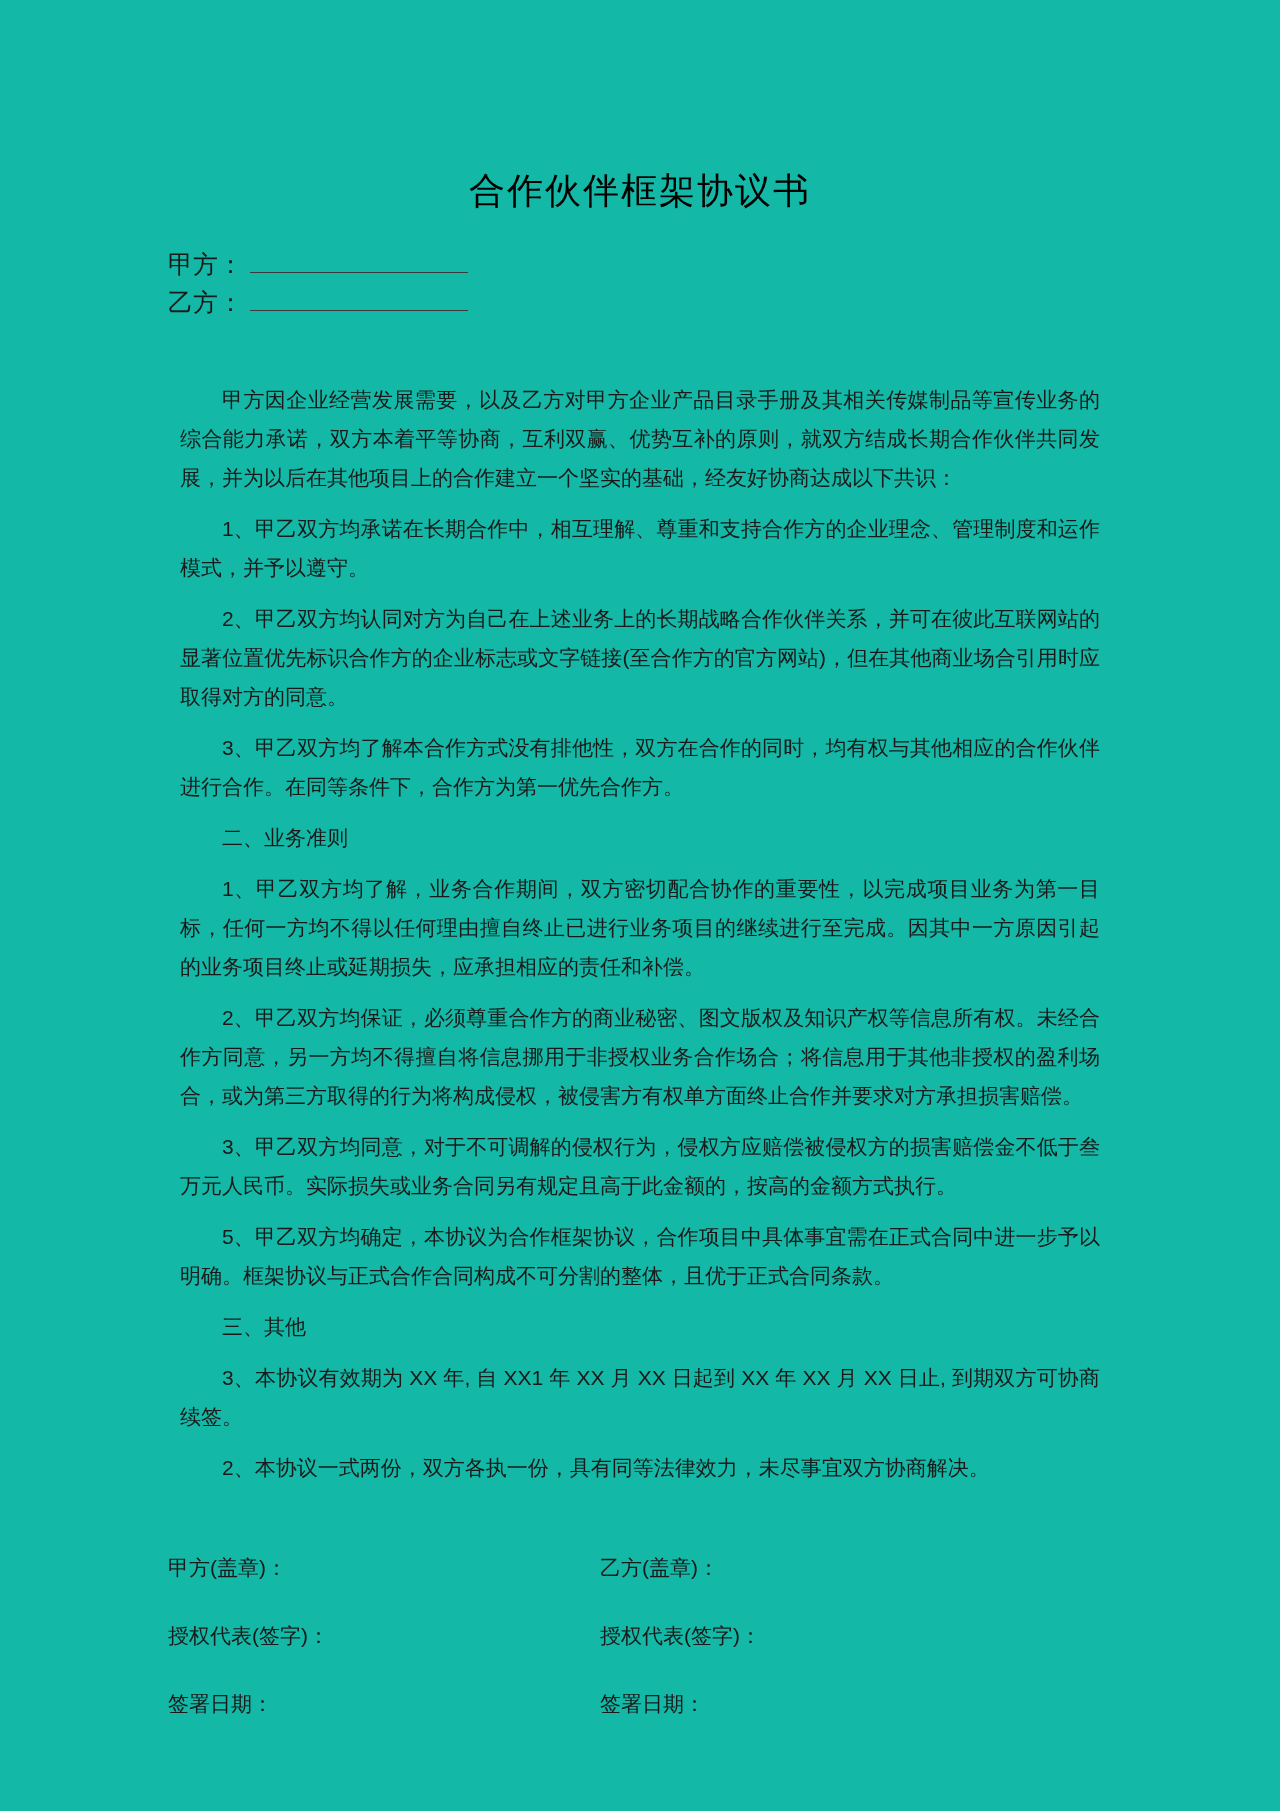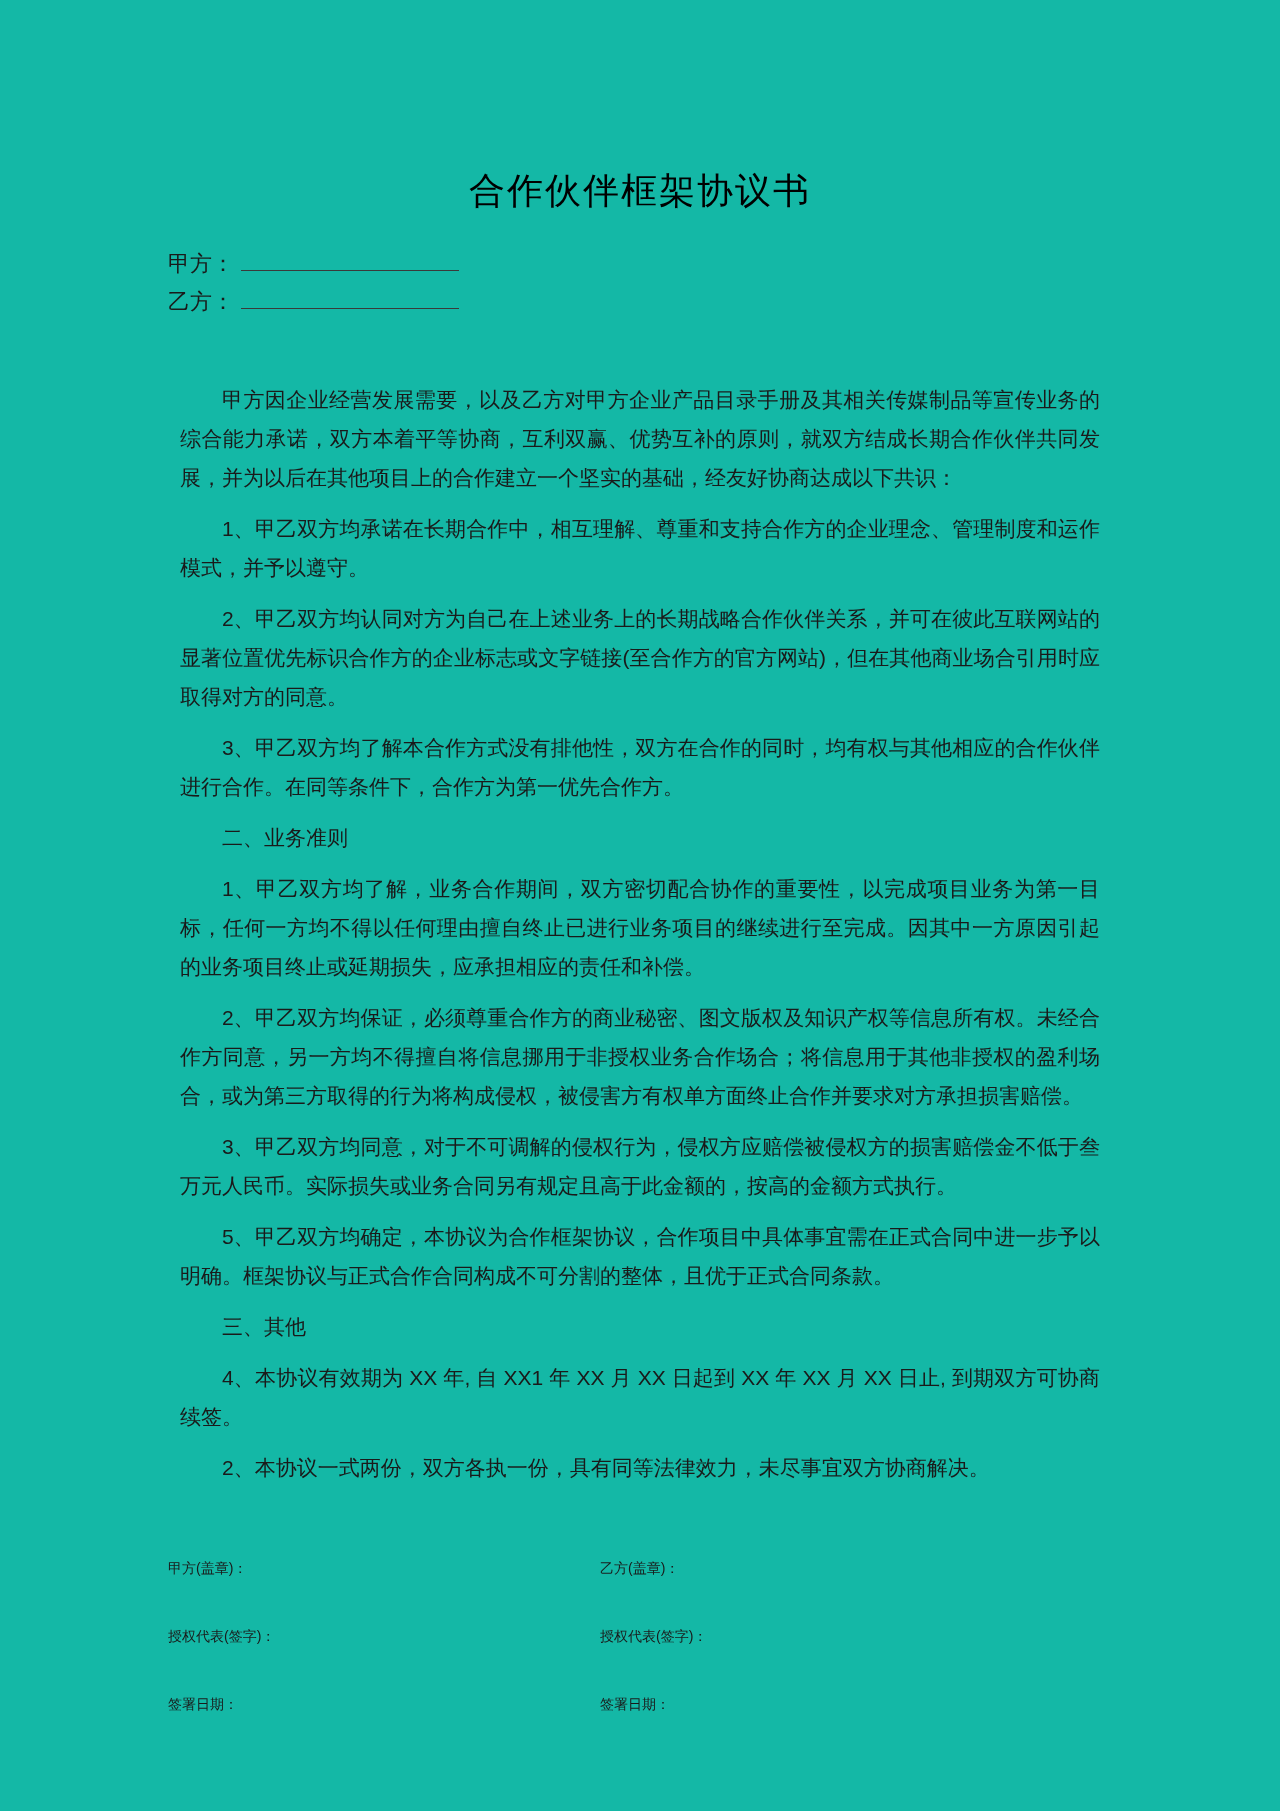--- a/index.html
+++ b/index.html
@@ -21,21 +21,21 @@
     font-size: 36px;
     font-weight: 400;
     letter-spacing: 2px;
     color: #000000;
   }
   .party-block {
     position: absolute;
     left: 168px;
     top: 249px;
     width: 944px;
-    font-size: 22px;
+    font-size: 25px;
     color: #1a1a1a;
   }
   .party-line { height: 38px; line-height: 30px; white-space: nowrap; }
   .blank-line {
     display: inline-block;
     width: 218px;
     border-bottom: 1px solid #3a3a3a;
     height: 20px;
     margin-left: 7px;
     vertical-align: baseline;
@@ -49,21 +49,21 @@
     line-height: 39px;
     text-align: justify;
     color: #1a1a1a;
   }
   .doc-body p { margin: 12px; text-indent: 42px; }
   .sig-block {
     position: absolute;
     left: 168px;
     top: 1556px;
     width: 944px;
-    font-size: 14px;
+    font-size: 21px;
     color: #1a1a1a;
   }
   .sig-row {
     display: grid;
     grid-template-columns: 432px 1fr;
     margin-bottom: 44px;
     line-height: 24px;
   }
 </style>
 </head>
@@ -89,21 +89,21 @@
     <p>2、甲乙双方均认同对方为自己在上述业务上的长期战略合作伙伴关系，并可在彼此互联网站的显著位置优先标识合作方的企业标志或文字链接(至合作方的官方网站)，但在其他商业场合引用时应取得对方的同意。</p>
     <p>3、甲乙双方均了解本合作方式没有排他性，双方在合作的同时，均有权与其他相应的合作伙伴进行合作。在同等条件下，合作方为第一优先合作方。</p>
 
     <p>二、业务准则</p>
     <p>1、甲乙双方均了解，业务合作期间，双方密切配合协作的重要性，以完成项目业务为第一目标，任何一方均不得以任何理由擅自终止已进行业务项目的继续进行至完成。因其中一方原因引起的业务项目终止或延期损失，应承担相应的责任和补偿。</p>
     <p>2、甲乙双方均保证，必须尊重合作方的商业秘密、图文版权及知识产权等信息所有权。未经合作方同意，另一方均不得擅自将信息挪用于非授权业务合作场合；将信息用于其他非授权的盈利场合，或为第三方取得的行为将构成侵权，被侵害方有权单方面终止合作并要求对方承担损害赔偿。</p>
     <p>3、甲乙双方均同意，对于不可调解的侵权行为，侵权方应赔偿被侵权方的损害赔偿金不低于叁万元人民币。实际损失或业务合同另有规定且高于此金额的，按高的金额方式执行。</p>
     <p>5、甲乙双方均确定，本协议为合作框架协议，合作项目中具体事宜需在正式合同中进一步予以明确。框架协议与正式合作合同构成不可分割的整体，且优于正式合同条款。</p>
 
     <p>三、其他</p>
-    <p>4、本协议有效期为 XX 年, 自 XX1 年 XX 月 XX 日起到 XX 年 XX 月 XX 日止, 到期双方可协商续签。</p>
+    <p>3、本协议有效期为 XX 年, 自 XX1 年 XX 月 XX 日起到 XX 年 XX 月 XX 日止, 到期双方可协商续签。</p>
     <p>2、本协议一式两份，双方各执一份，具有同等法律效力，未尽事宜双方协商解决。</p>
   </div>
 
   <div class="sig-block">
     <div class="sig-row">
       <span>甲方(盖章)：</span>
       <span>乙方(盖章)：</span>
     </div>
     <div class="sig-row">
       <span>授权代表(签字)：</span>

